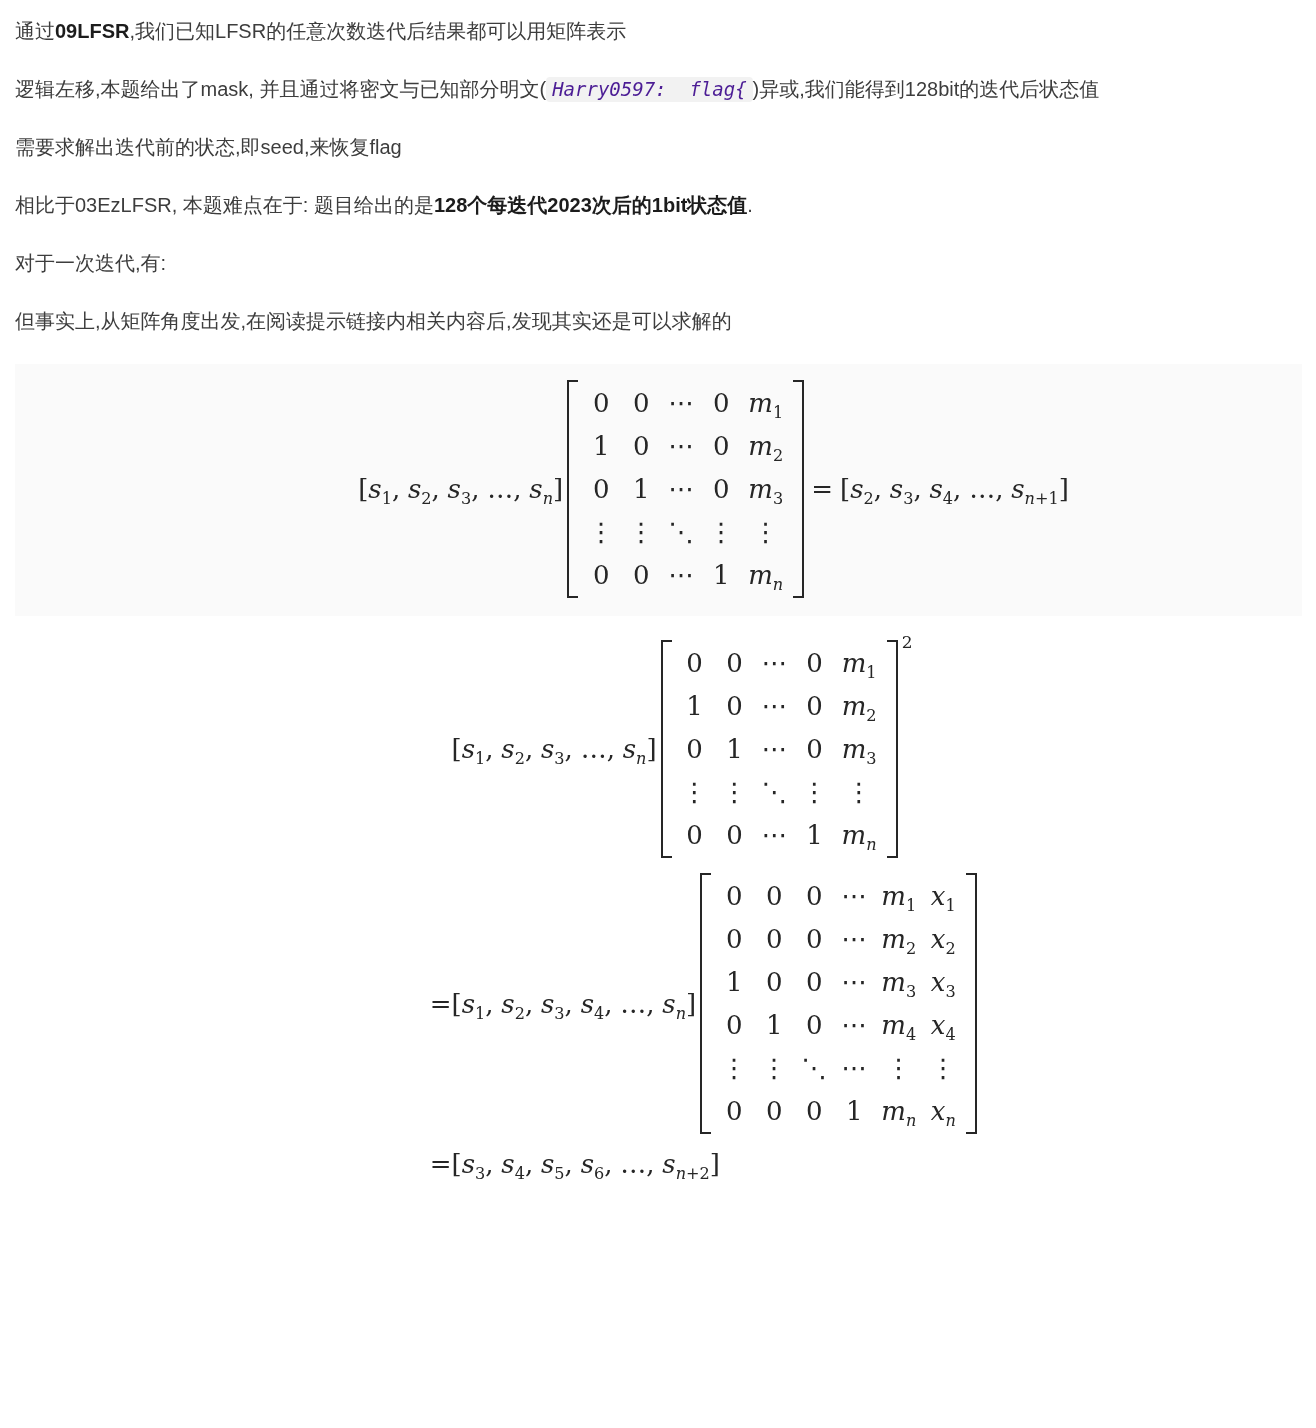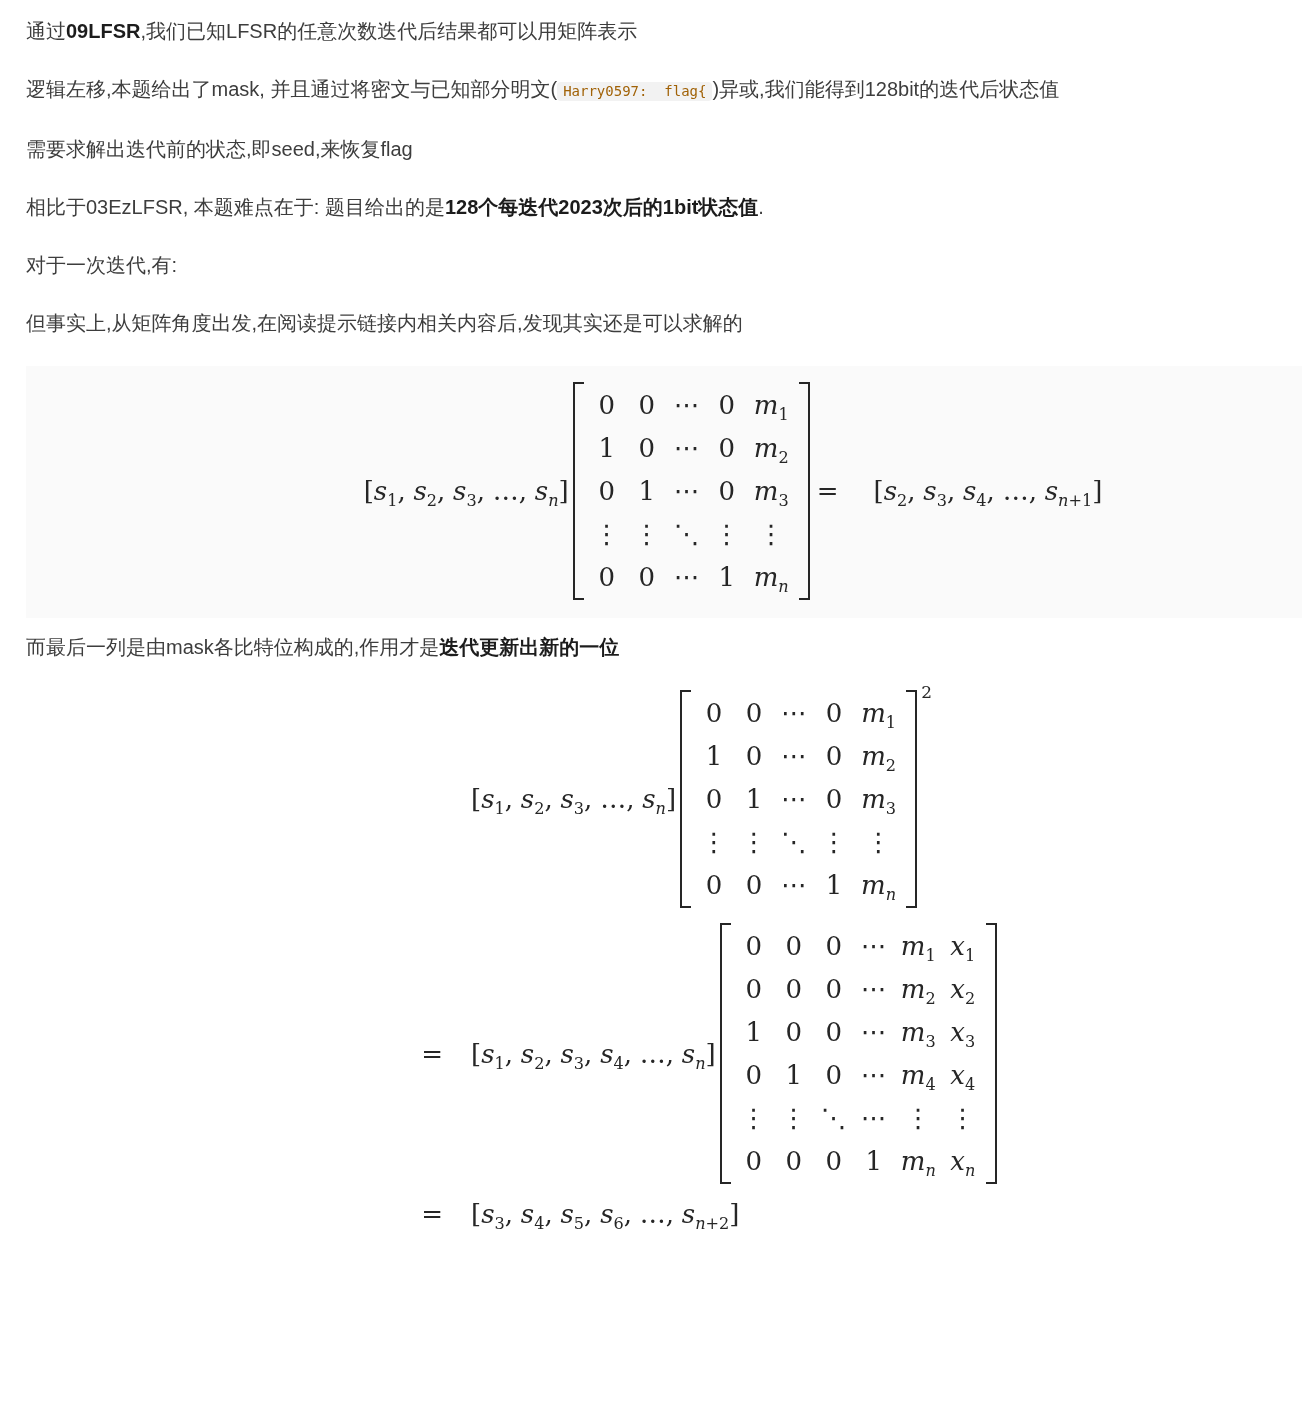--- a/index.html
+++ b/index.html
@@ -1,51 +1,51 @@
 <!DOCTYPE html>
 <html lang="zh"><head>
 <meta charset="utf-8">
 <style>
   html,body{margin:0;padding:0;background:#ffffff;}
   body{
     width:1316px;min-height:1428px;overflow-x:hidden;
     font-family:"Liberation Sans","DejaVu Sans",sans-serif;
   }
-  .article{padding:16px 14px 6px 26px;}
+  .article{padding:16px 14px 6px 15px;}
 
   
   p.para{
     font-size:20px;line-height:30px;margin:0 0 28px 0;
     color:#3d3d3d;word-break:break-all;
   }
   p.para strong{color:#1c1c1c;font-weight:700;}
   code.inline-code{
     font-family:"DejaVu Sans Mono","Liberation Mono",monospace;
-    font-size:14px;color:#a16207;background:#f2f2f2;
-    border-radius:4px;padding:1px 6px 2px 6px;white-space:pre;
+    font-size:19px;color:#4c1d95;background:#f2f2f2;
+    border-radius:4px;padding:1px 6px 2px 6px;white-space:pre;font-style:italic;
   }
 
   
   .math-display{
     display:flex;justify-content:center;
     font-family:"DejaVu Serif","DejaVu Sans",serif;
     color:#262626;font-size:26px;
   }
   #eq1{background:#fafafa;padding:16px 0 18px 0;margin:26px 0 14px 0;}
   #eq1 .mrow{margin-left:110px;}
   #eq2{margin:24px 0 4px 0;}
   #eq2 .aligned{margin-left:90px;}
 
   .mrow{display:flex;align-items:center;}
   .aligned{display:grid;grid-template-columns:auto auto;align-items:center;row-gap:15px;}
   .al-l{justify-self:end;}
   .al-r{display:flex;align-items:center;justify-self:start;}
 
   .mrel{margin:0 7px;}
-  .mvec{white-space:nowrap;margin-left:28px;}
+  .mvec{white-space:nowrap;}
   .mvec .comma{margin-right:0.3em;}
   i.mi{font-style:italic;}
   sub{font-size:62%;line-height:0;}
 
   .matslot{display:inline-flex;margin-left:4px;}
   .bmat{display:inline-flex;align-items:stretch;}
   .bk{width:9px;border:2.5px solid #262626;}
   .bk-l{border-right:none;margin-right:4px;}
   .bk-r{border-left:none;margin-left:4px;}
   .mgrid{
@@ -109,21 +109,20 @@
             </span>
             <span class="bk bk-r"></span>
           </span>
         </span>
       <span class="mrel">=</span>
       <span class="mvec"><span class="mo">[</span><span class="mtok"><i class="mi">s</i><sub>2</sub></span><span class="mo comma">,</span><span class="mtok"><i class="mi">s</i><sub>3</sub></span><span class="mo comma">,</span><span class="mtok"><i class="mi">s</i><sub>4</sub></span><span class="mo comma">,</span><span class="mtok mn">…</span><span class="mo comma">,</span><span class="mtok"><i class="mi">s</i><sub><i class="mi">n</i>+1</sub></span><span class="mo">]</span></span>
     </div>
   </div>
 
 
-  <p class="para"><span>而最后一列是由mask各比特位构成的,作用才是</span><strong>迭代更新出新的一位</strong></p>
 
 
   <div class="math-display" id="eq2">
     <div class="aligned">
 
       <span class="al-l"></span>
       <span class="al-r">
         <span class="mvec"><span class="mo">[</span><span class="mtok"><i class="mi">s</i><sub>1</sub></span><span class="mo comma">,</span><span class="mtok"><i class="mi">s</i><sub>2</sub></span><span class="mo comma">,</span><span class="mtok"><i class="mi">s</i><sub>3</sub></span><span class="mo comma">,</span><span class="mtok mn">…</span><span class="mo comma">,</span><span class="mtok"><i class="mi">s</i><sub><i class="mi">n</i></sub></span><span class="mo">]</span></span>
         <span class="matwrap">
           <span class="matslot">

